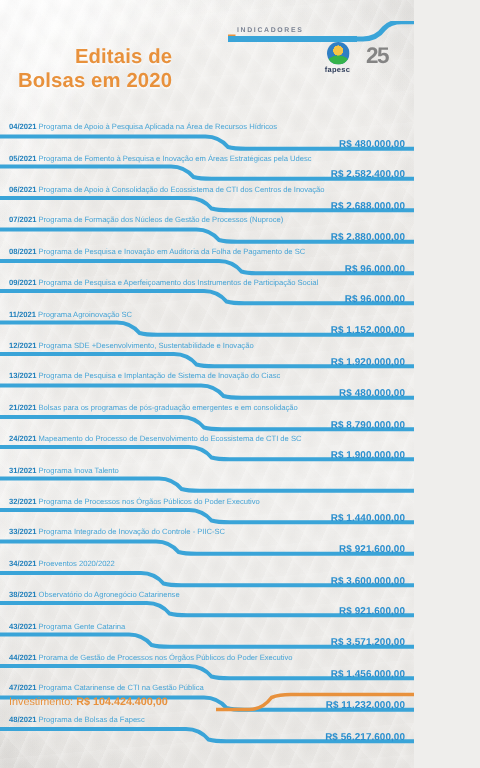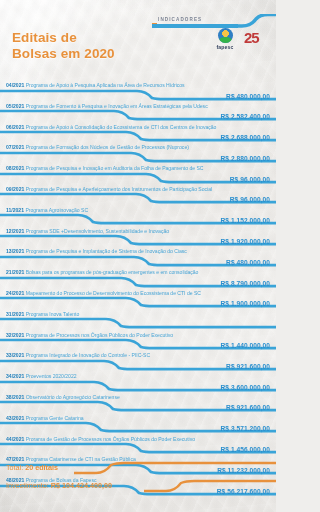--- a/index.html
+++ b/index.html
@@ -56,21 +56,21 @@
     position: absolute;
     left: 12px;
     top: 30px;
     color: #e8913c;
     font-size: 13.5px;
     font-weight: bold;
     line-height: 16px;
     letter-spacing: .1px;
     text-shadow: 0 1px 0 rgba(255,255,255,.55);
   }
-  .title span { display: block; }
+  .title span { display: block; text-align: right; }
 
   .badge-wrap {
     position: absolute;
     right: 0;
     top: 14px;
     width: 136px;
     height: 46px;
   }
   .indicadores {
     position: absolute;
@@ -136,21 +136,21 @@
     color: #2f3d5a;
     letter-spacing: .2px;
     margin-top: 1px;
   }
   .anniv {
     position: absolute;
     left: 104px;
     top: 15px;
     font-size: 15px;
     font-weight: bold;
-    color: #b91c1c;
+    color: #737373;
     letter-spacing: -1px;
     opacity: .85;
   }
 
   
   .list {
     position: absolute;
     top: 82px;
     left: 0;
     width: 276px;
@@ -385,29 +385,20 @@
       <svg class="row-bar" viewBox="0 0 276 12" preserveAspectRatio="none">
         <path d="M0 2 L124 2 Q133 2 139 9 Q143 10.2 151 10.2 L276 10.2" fill="none" stroke="#3aa4d8" stroke-width="2.7" vector-effect="non-scaling-stroke"></path>
       </svg>
       <div class="row-value">R$ 56.217.600,00</div>
     </div>
   </div>
 
 <div class="footer">
   <div class="f-line">
     <div class="f-text">
-      <span>Total:</span>
-      <b>20 editais</b>
-    </div>
-    <svg class="f-swoosh" id="sw-total" viewBox="0 0 276 16" preserveAspectRatio="none" style="left: 0px; width: 276px;">
-        <path d="M74 13 L96 13 Q105 13 111 5 Q116 3 124 3 L276 3" fill="none" stroke="#e8913c" stroke-width="2.4" vector-effect="non-scaling-stroke"></path>
-      </svg>
-  </div>
-  <div class="f-line">
-    <div class="f-text">
       <span>Investimento:</span>
       <b>R$ 104.424.400,00</b>
     </div>
     <svg class="f-swoosh" id="sw-inv" viewBox="0 0 276 16" preserveAspectRatio="none" style="left: 0px; width: 276px;">
         <path d="M144 13 L166 13 Q175 13 181 5 Q186 3 194 3 L276 3" fill="none" stroke="#e8913c" stroke-width="2.4" vector-effect="non-scaling-stroke"></path>
       </svg>
   </div>
 </div>
 
 </body></html>

